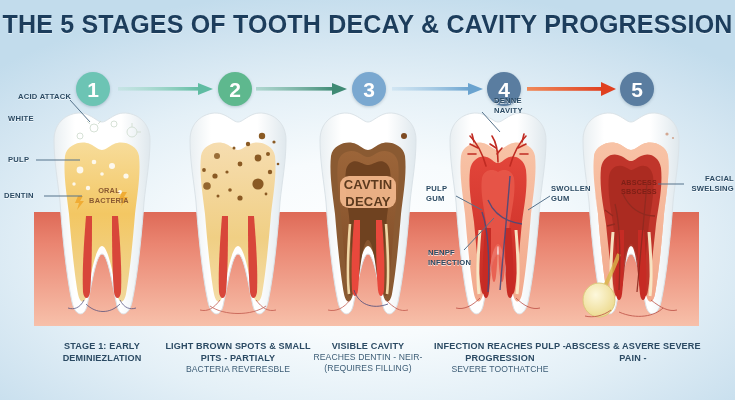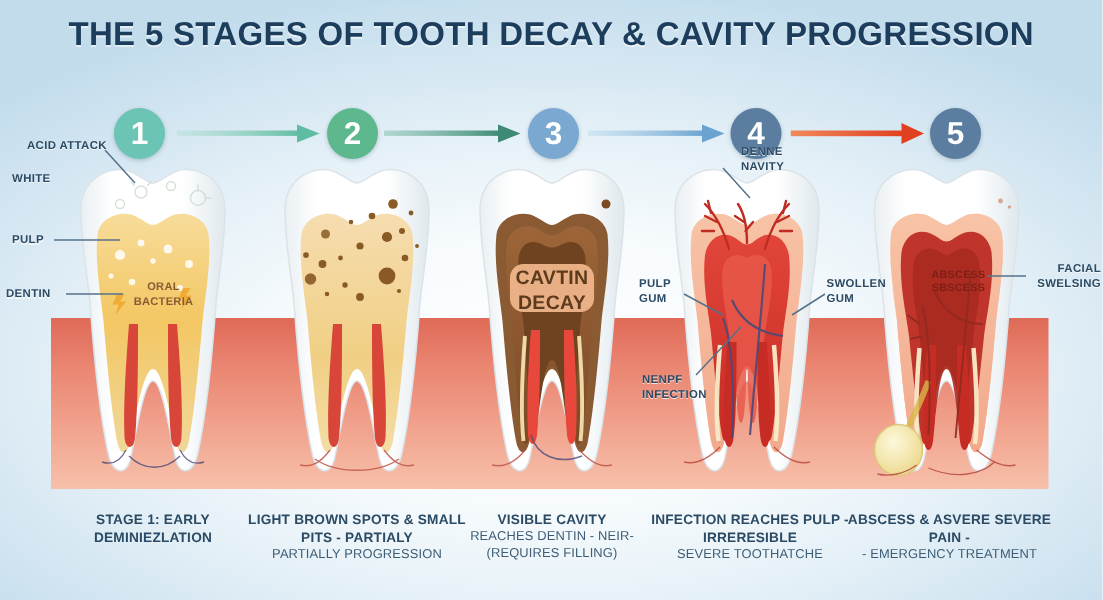--- a/index.html
+++ b/index.html
@@ -13,21 +13,21 @@
   #infographic {
     position: absolute; inset: 0;
     background:
       radial-gradient(ellipse 70% 65% at 50% 62%, #ffffff 0%, #f7fbfd 34%, #e4f0f7 62%, #cfe3f0 86%, #c2dcec 100%);
   }
   
   .title {
     position: absolute; top: 10px; left: 0; right: 0;
     text-align: center;
     color: #1c3d5c;
-    font-size: 22px;
+    font-size: 25px;
     font-weight: bold;
     letter-spacing: 0.2px;
     line-height: 1.18;
     text-shadow: 0 1px 0 rgba(255,255,255,.5);
   }
   
   .badge {
     position: absolute;
     width: 34px; height: 34px;
     border-radius: 50%;
@@ -443,31 +443,30 @@
     <line x1="26" y1="3" x2="0" y2="3" stroke="#55728b" stroke-width="1"></line>
   </svg>
 
   <div class="caption" style="left:27px;">
     <span class="hl">STAGE 1: EARLY
 DEMINIEZLATION</span>
   </div>
   <div class="caption" style="left:163px;">
     <span class="hl">LIGHT BROWN SPOTS
 &amp; SMALL PITS - PARTIALY</span>
-    <span class="sub">PARTIALLY PROGRESSION</span>
+    <span class="sub">BACTERIA REVERESBLE</span>
   </div>
   <div class="caption" style="left:293px;">
     <span class="hl">VISIBLE CAVITY</span>
     <span class="sub">REACHES DENTIN - NEIR-
 (REQUIRES FILLING)</span>
   </div>
   <div class="caption" style="left:425px;">
     <span class="hl">INFECTION REACHES
-PULP - IRRERESIBLE</span>
+PULP - PROGRESSION</span>
     <span class="sub">SEVERE TOOTHATCHE</span>
   </div>
   <div class="caption" style="left:558px;">
     <span class="hl">ABSCESS &amp; ASVERE
 SEVERE PAIN -</span>
-    <span class="sub">- EMERGENCY TREATMENT</span>
   </div>
 
 </div>
 
 </body></html>

